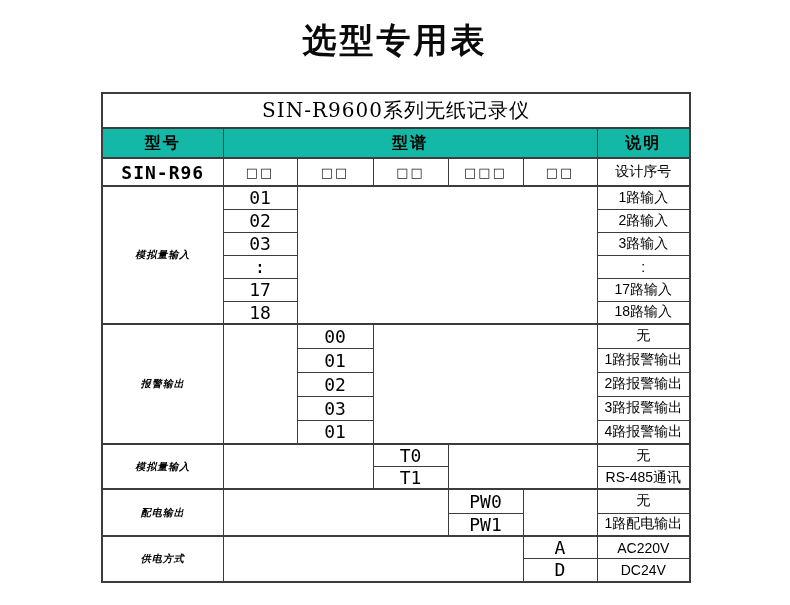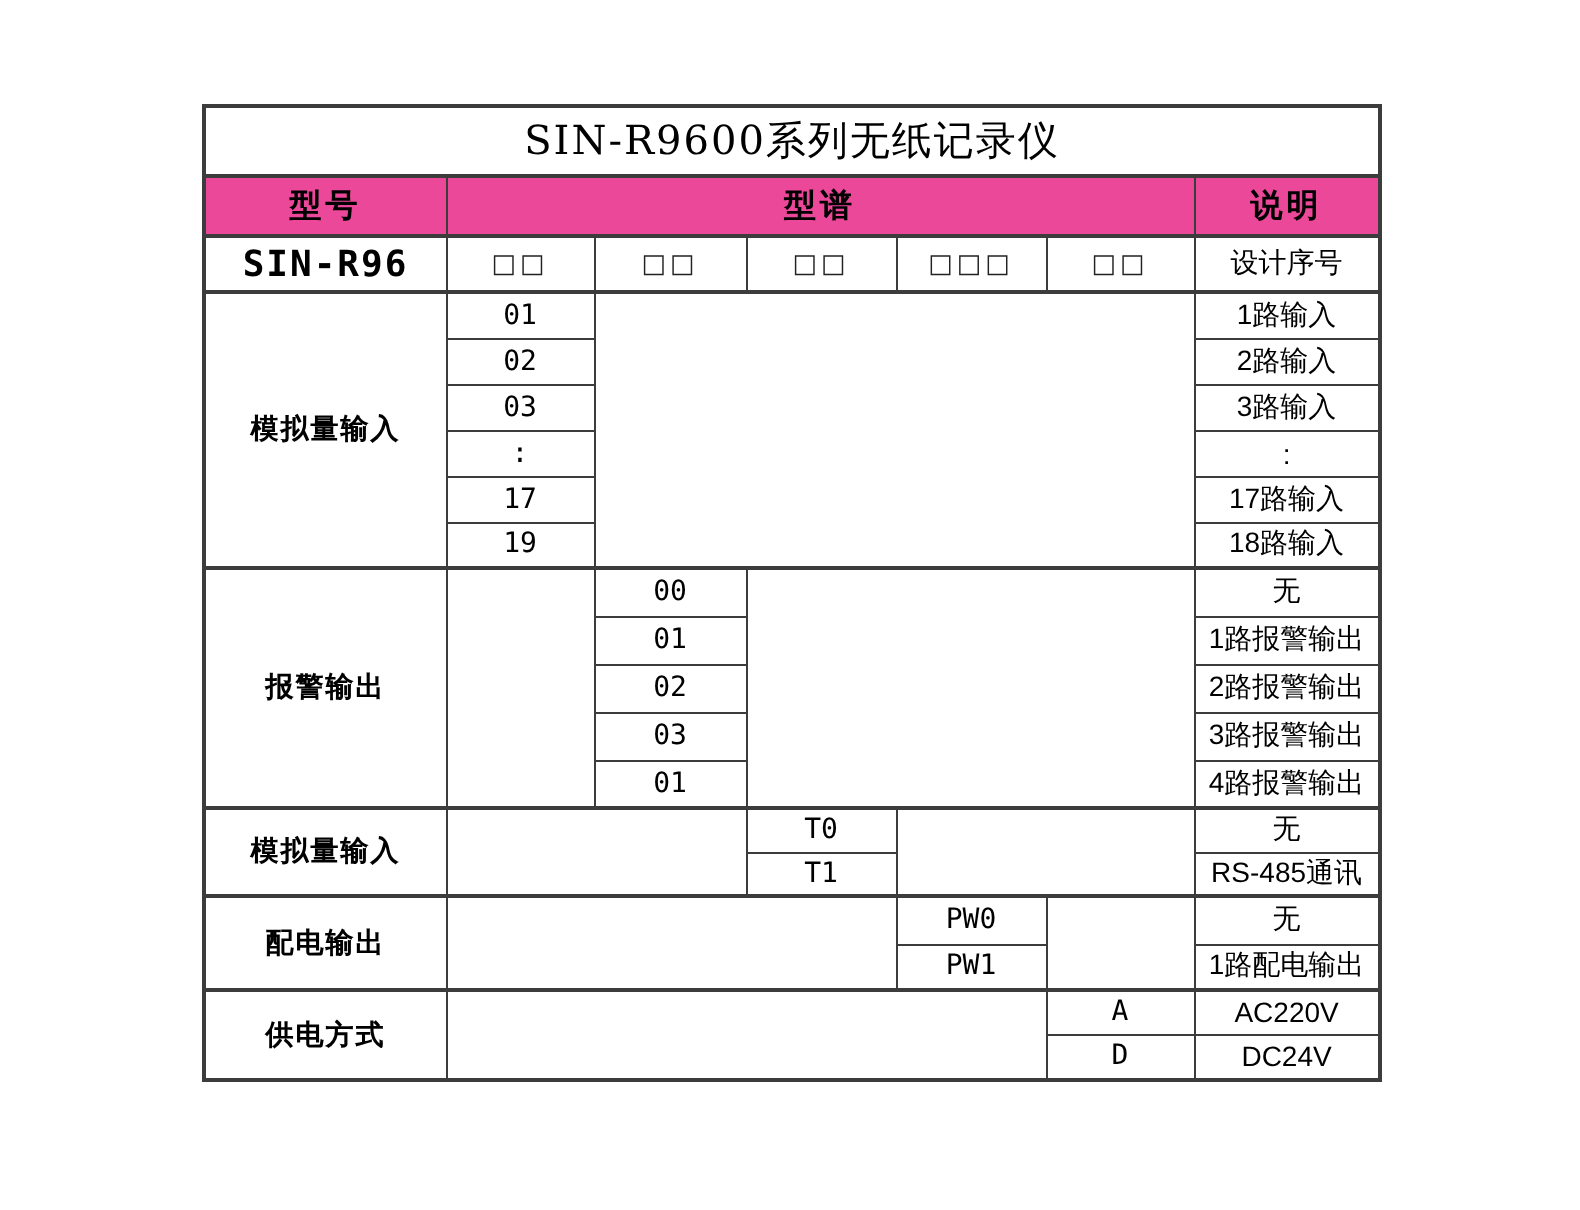--- a/index.html
+++ b/index.html
@@ -51,55 +51,57 @@
   .h23 { height: 23px; }
   .h24 { height: 24px; }
   .h22 { height: 22px; }
 
   td.ttl {
     font-family: "DejaVu Serif", "Liberation Serif", serif;
     font-size: 20px;
     letter-spacing: 1px;
   }
   td.hdr {
-    background: #ec4899;
+    background: #14b8a6;
     font-weight: bold;
     font-size: 16px;
     letter-spacing: 2px;
   }
   td.model {
     font-family: "DejaVu Sans Mono", "Liberation Mono", monospace;
     font-weight: bold;
     font-size: 18px;
     letter-spacing: 1px;
   }
   td.boxes {
     font-family: "DejaVu Sans", sans-serif;
     font-size: 13px;
     letter-spacing: 2px;
     color: #222222;
   }
   td.slabel {
     font-weight: bold;
-    font-size: 14px;
+    font-size: 10px;
     letter-spacing: 1px;
+    font-style: italic;
   }
   td.code {
     font-family: "DejaVu Sans Mono", "Liberation Mono", monospace;
-    font-size: 14px;
+    font-size: 18px;
   }
   td.desc {
     font-size: 14px;
   }
 </style>
 </head>
 <body>
 
 <div class="page">
 
+  <div class="page-title">选型专用表</div>
 
   <table class="sel">
     <colgroup>
       <col style="width:121px">
       <col style="width:74px">
       <col style="width:76px">
       <col style="width:75px">
       <col style="width:75px">
       <col style="width:74px">
       <col style="width:93px">
@@ -142,21 +144,21 @@
     </tr>
     <tr class="h23">
       <td class="code">:</td>
       <td class="desc">:</td>
     </tr>
     <tr class="h23">
       <td class="code">17</td>
       <td class="desc">17路输入</td>
     </tr>
     <tr class="h23">
-      <td class="code">19</td>
+      <td class="code">18</td>
       <td class="desc">18路输入</td>
     </tr>
 
     <tr class="h24 thick">
       <td rowspan="5" class="slabel">报警输出</td>
       <td rowspan="5"></td>
       <td class="code">00</td>
       <td colspan="3" rowspan="5"></td>
       <td class="desc">无</td>
     </tr>

